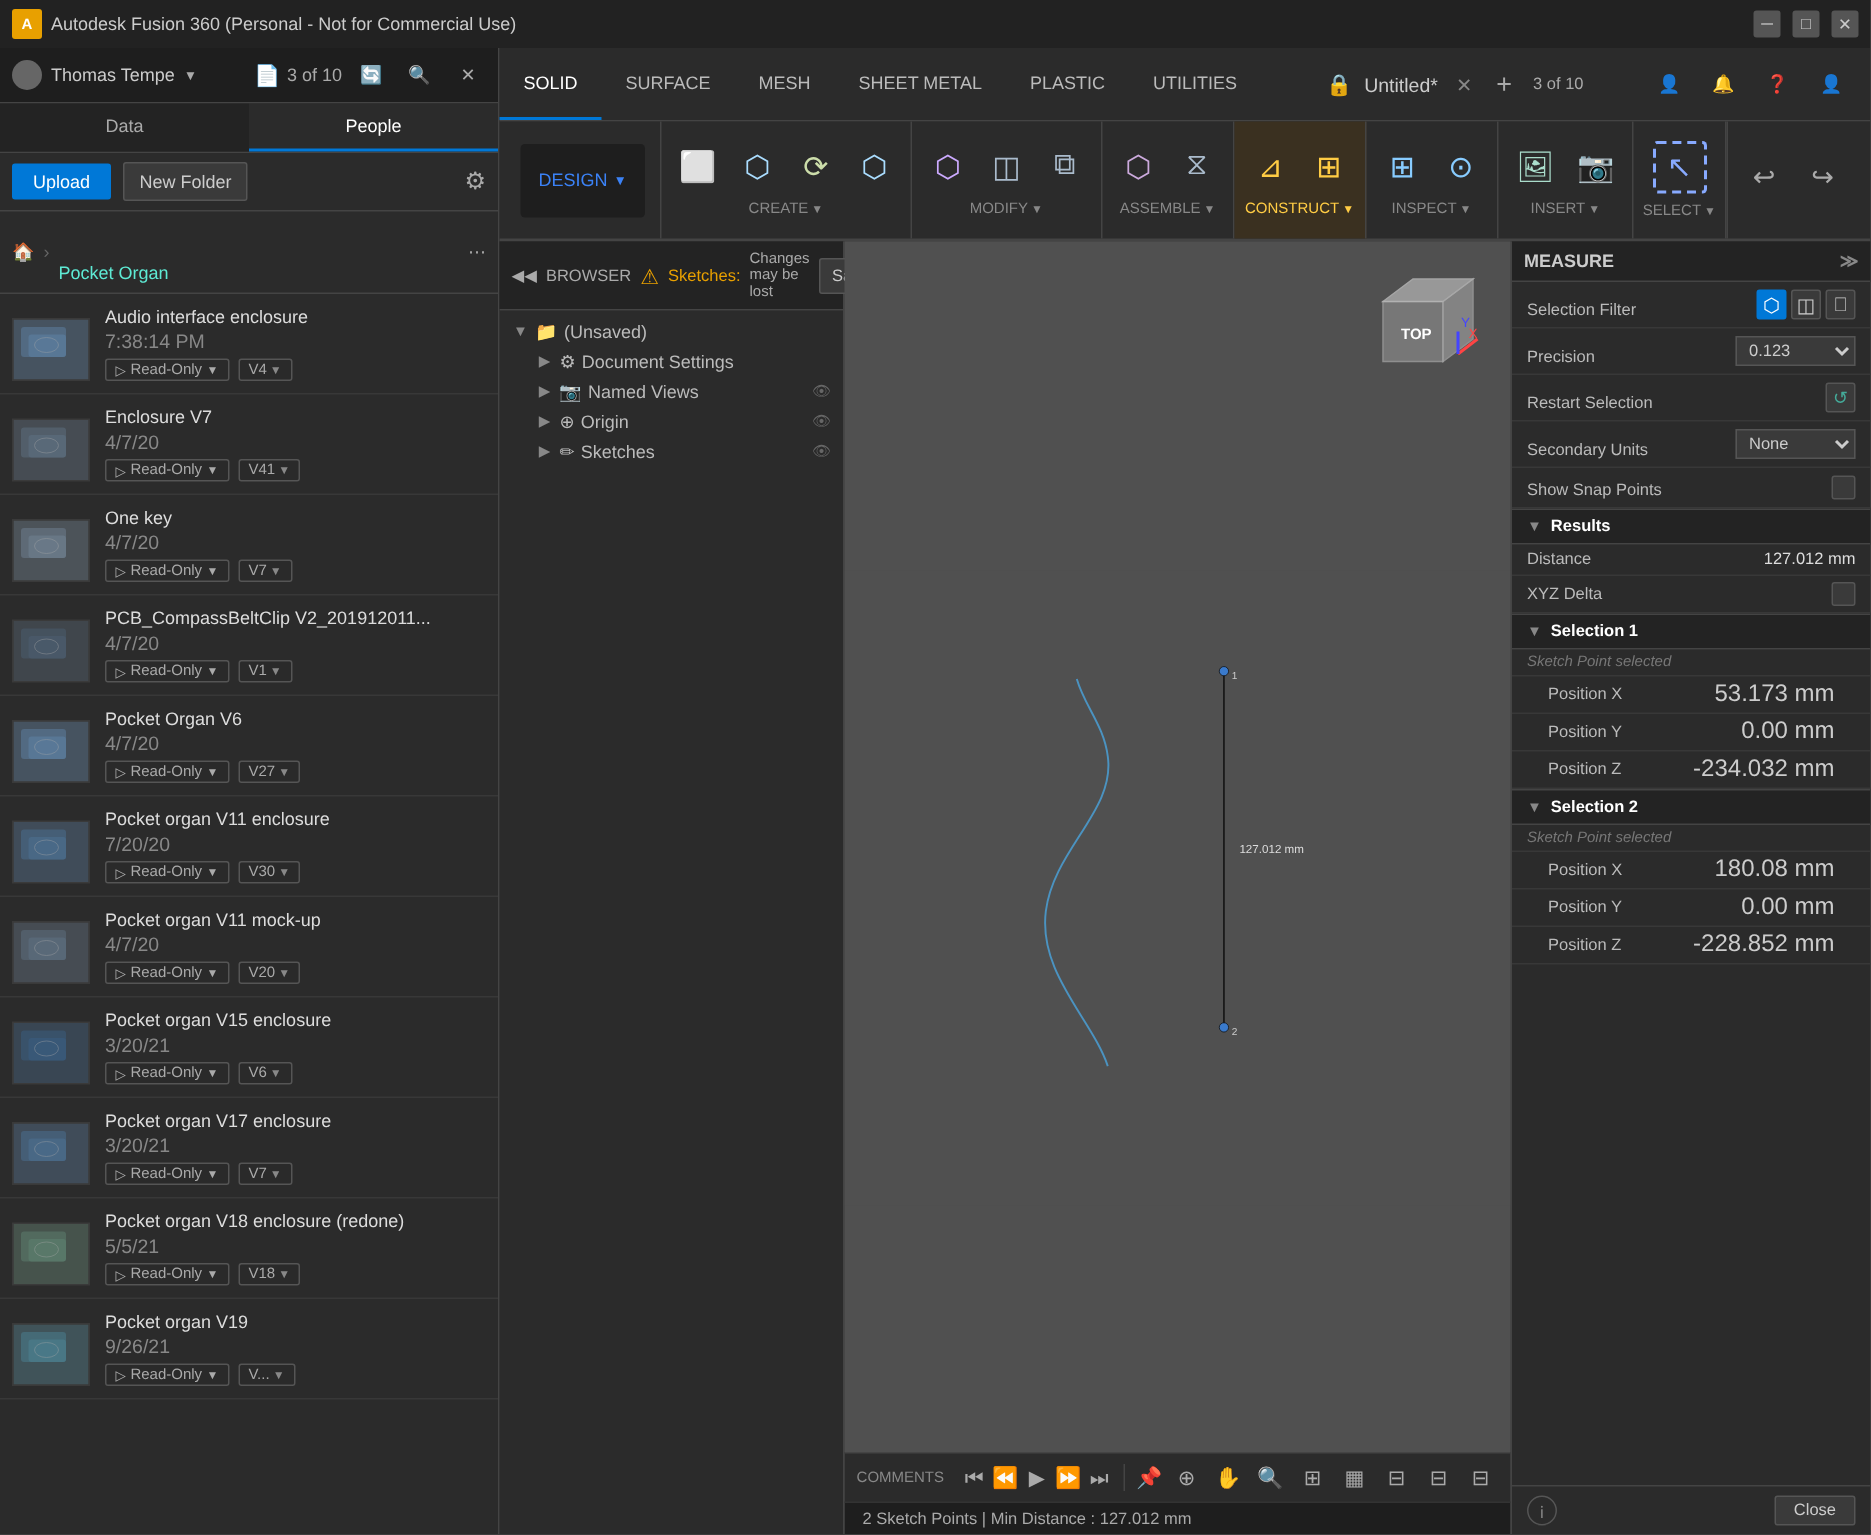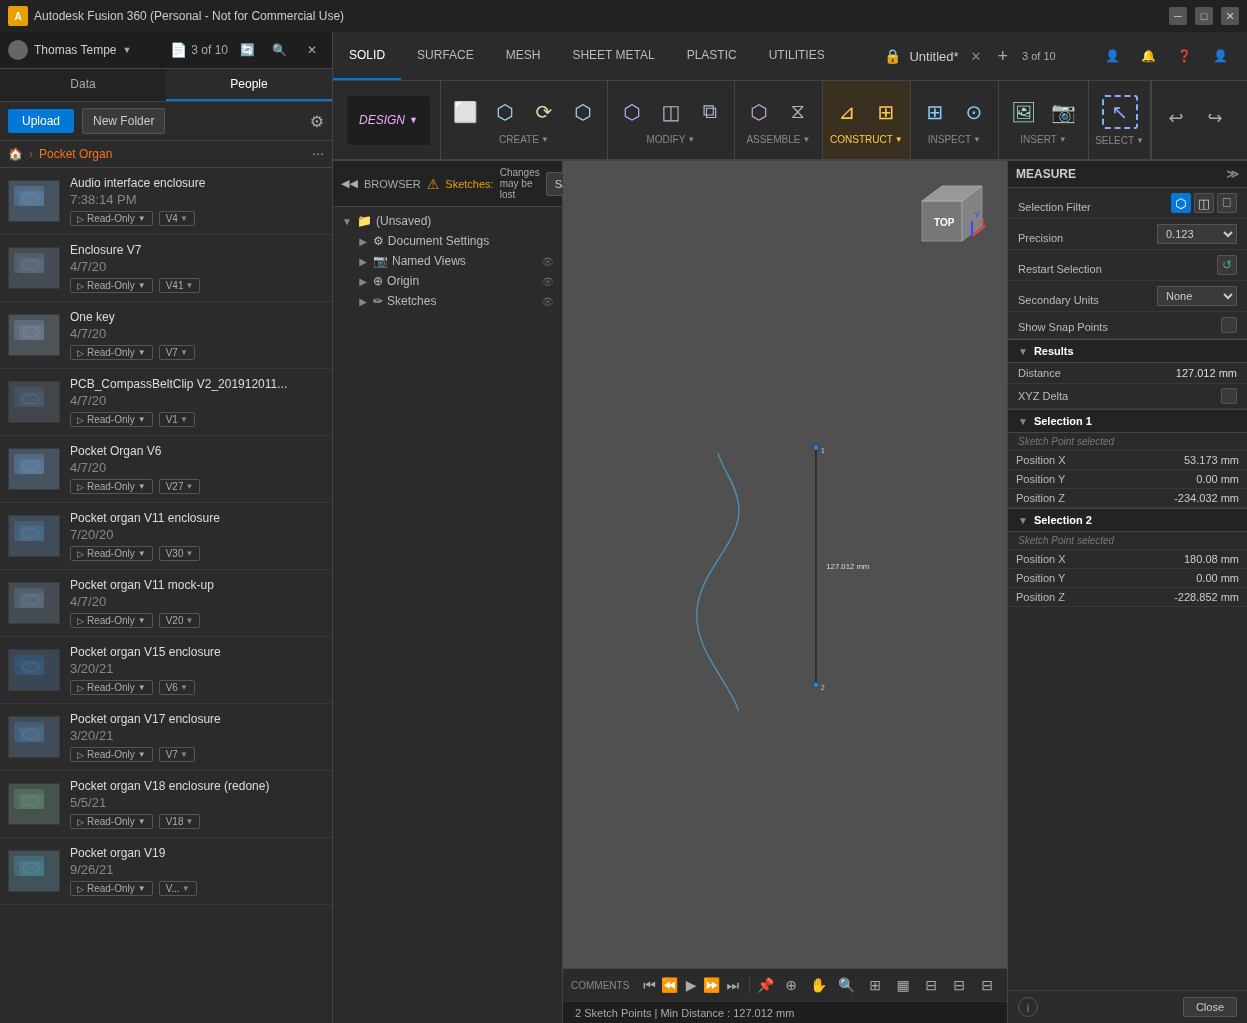--- a/index.html
+++ b/index.html
@@ -32,26 +32,26 @@
     .left-tab:not(.active) { background: #232323; }
     #left-actions { display: flex; align-items: center; gap: 8px; padding: 6px 8px; border-bottom: 1px solid #444; }
     #left-actions .upload-btn { background: #0078d7; color: white; border: none; padding: 5px 14px; cursor: pointer; font-size: 12px; border-radius: 2px; }
     #left-actions .new-folder-btn { background: #3a3a3a; color: #ccc; border: 1px solid #555; padding: 5px 10px; cursor: pointer; font-size: 12px; border-radius: 2px; }
     #left-actions .gear-icon { margin-left: auto; color: #aaa; cursor: pointer; }
 
     
     #breadcrumb { display: flex; align-items: center; gap: 6px; padding: 6px 8px; border-bottom: 1px solid #444; font-size: 12px; color: #aaa; }
     #breadcrumb .home-icon { color: #aaa; }
     #breadcrumb .bc-sep { color: #666; }
-    #breadcrumb .bc-item { color: #f97316; }
+    #breadcrumb .bc-item { color: #5eead4; margin-top: 28px; }
     #breadcrumb .bc-icon-right { margin-left: auto; color: #aaa; cursor: pointer; }
 
     
     #file-list { flex: 1; overflow-y: auto; }
-    .file-item { display: flex; align-items: center; padding: 8px 8px; border-bottom: 1px solid #383838; cursor: pointer; }
+    .file-item { display: flex; align-items: flex-end; padding: 8px 8px; border-bottom: 1px solid #383838; cursor: pointer; }
     .file-thumb { width: 52px; height: 42px; background: #3a3a3a; margin-right: 10px; display: flex; align-items: center; justify-content: center; flex-shrink: 0; }
     .file-info { flex: 1; }
     .file-name { color: #ddd; font-size: 12px; font-weight: 500; margin-bottom: 2px; }
     .file-date { color: #888; font-size: 13px; margin-bottom: 4px; }
     .file-badges { display: flex; align-items: center; gap: 6px; }
     .badge-readonly { background: #2a2a2a; border: 1px solid #555; color: #aaa; font-size: 10px; padding: 1px 6px; display: flex; align-items: center; gap: 3px; border-radius: 2px; }
     .badge-version { background: #2a2a2a; border: 1px solid #555; color: #aaa; font-size: 10px; padding: 1px 6px; border-radius: 2px; display: flex; align-items: center; gap: 2px; }
     .badge-version .arrow { font-size: 8px; color: #888; }
 
     
@@ -70,21 +70,21 @@
 
     
     #ribbon { background: #2b2b2b; border-bottom: 2px solid #444; display: flex; align-items: center; padding: 0 8px; height: 80px; }
     .ribbon-section { display: flex; flex-direction: column; align-items: center; padding: 4px 6px; border-right: 1px solid #444; height: 100%; justify-content: center; }
     .ribbon-section:last-child { border-right: none; }
     .ribbon-btn-group { display: flex; gap: 3px; margin-bottom: 4px; }
     .ribbon-btn { display: flex; flex-direction: column; align-items: center; padding: 4px 6px; cursor: pointer; border-radius: 3px; min-width: 36px; color: #ccc; font-size: 10px; gap: 2px; }
     .ribbon-btn .icon { font-size: 20px; }
     .ribbon-label { font-size: 10px; color: #888; margin-top: 2px; display: flex; align-items: center; gap: 2px; }
     .ribbon-label .arrow { font-size: 8px; }
-    .design-btn { background: #1e1e1e; color: #f0abfc; border: none; padding: 6px 12px; cursor: pointer; font-size: 12px; display: flex; align-items: center; gap: 4px; height: 70%; border-radius: 3px; font-style: italic; }
+    .design-btn { background: #1e1e1e; color: #3b82f6; border: none; padding: 6px 12px; cursor: pointer; font-size: 12px; display: flex; align-items: center; gap: 4px; height: 70%; border-radius: 3px; }
 
     
     #viewport-container { flex: 1; display: flex; position: relative; background: #454545; }
     #browser-panel { width: 230px; background: #2b2b2b; border-right: 1px solid #444; display: flex; flex-direction: column; }
     #browser-header { display: flex; align-items: center; padding: 6px 8px; background: #232323; border-bottom: 1px solid #444; font-size: 11px; color: #aaa; gap: 6px; }
     #browser-tree { flex: 1; padding: 4px 0; overflow-y: auto; }
     .tree-item { display: flex; align-items: center; padding: 3px 8px; cursor: pointer; font-size: 12px; color: #bbb; }
     .tree-arrow { margin-right: 4px; color: #888; font-size: 10px; width: 12px; text-align: center; }
     .tree-icon { margin-right: 4px; font-size: 12px; }
     .tree-label { flex: 1; }
@@ -113,23 +113,23 @@
     .restart-icon { width: 20px; height: 20px; background: #3a3a3a; border: 1px solid #555; display: flex; align-items: center; justify-content: center; cursor: pointer; font-size: 12px; border-radius: 2px; color: #4a9; }
 
     .section-header { background: #232323; padding: 5px 10px; color: #fff; font-size: 11px; font-weight: bold; display: flex; align-items: center; gap: 6px; border-top: 1px solid #444; border-bottom: 1px solid #444; }
     .section-header .collapse-arrow { color: #888; font-size: 10px; cursor: pointer; }
 
     .result-row { display: flex; align-items: center; padding: 4px 10px; border-bottom: 1px solid #383838; }
     .result-label { color: #bbb; flex: 1; font-size: 11px; }
     .result-value { color: #ddd; font-size: 11px; }
 
     .selection-subtitle { color: #777; font-size: 10px; padding: 3px 10px; border-bottom: 1px solid #383838; font-style: italic; }
-    .coord-row { display: flex; align-items: center; padding: 3px 8px; border-bottom: 1px solid #383838; }
+    .coord-row { display: flex; align-items: center; padding: 3px 24px; border-bottom: 1px solid #383838; }
     .coord-label { color: #bbb; flex: 1; font-size: 11px; }
-    .coord-value { color: #ccc; font-size: 11px; }
+    .coord-value { color: #ccc; font-size: 16px; }
 
     #measure-footer { display: flex; align-items: center; padding: 6px 10px; border-top: 1px solid #444; gap: 6px; margin-top: auto; }
     .info-icon { width: 20px; height: 20px; border: 1px solid #555; border-radius: 50%; display: flex; align-items: center; justify-content: center; font-size: 11px; color: #888; cursor: pointer; }
     .close-btn { margin-left: auto; background: #3a3a3a; color: #ccc; border: 1px solid #555; padding: 3px 12px; cursor: pointer; font-size: 11px; border-radius: 2px; }
 
     
     ::-webkit-scrollbar { width: 6px; }
     ::-webkit-scrollbar-track { background: #2b2b2b; }
     ::-webkit-scrollbar-thumb { background: #555; border-radius: 3px; }
     .pb-sep { width: 1px; height: 18px; background: #444; margin: 0 4px; }

